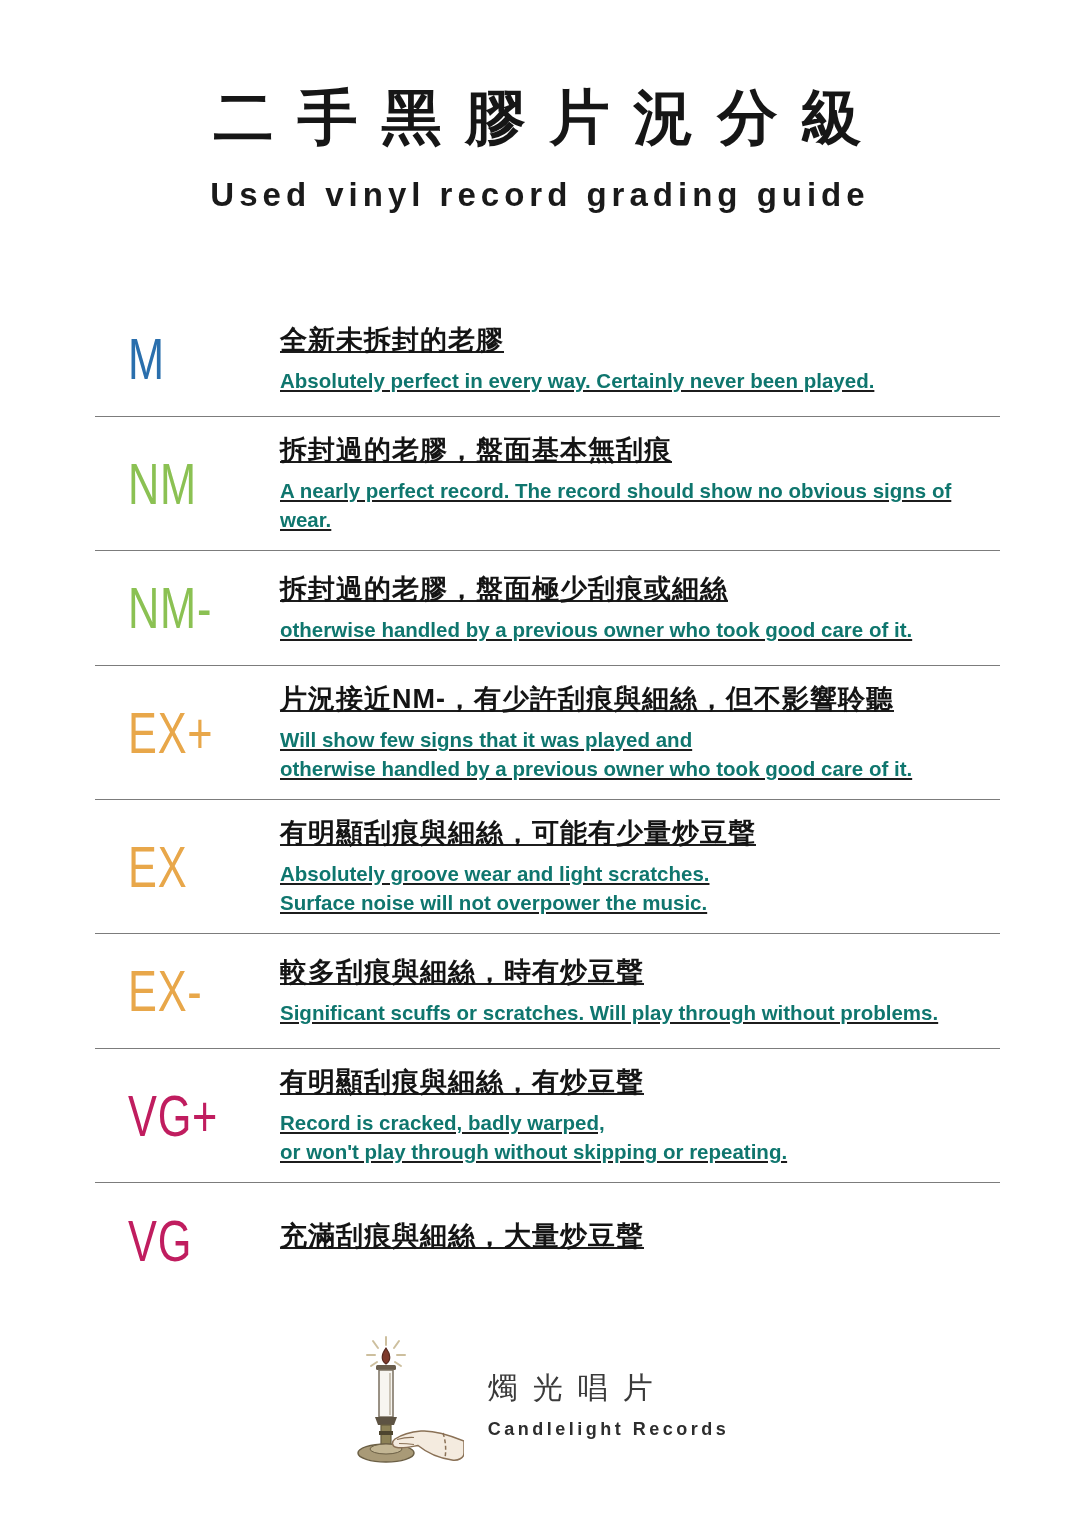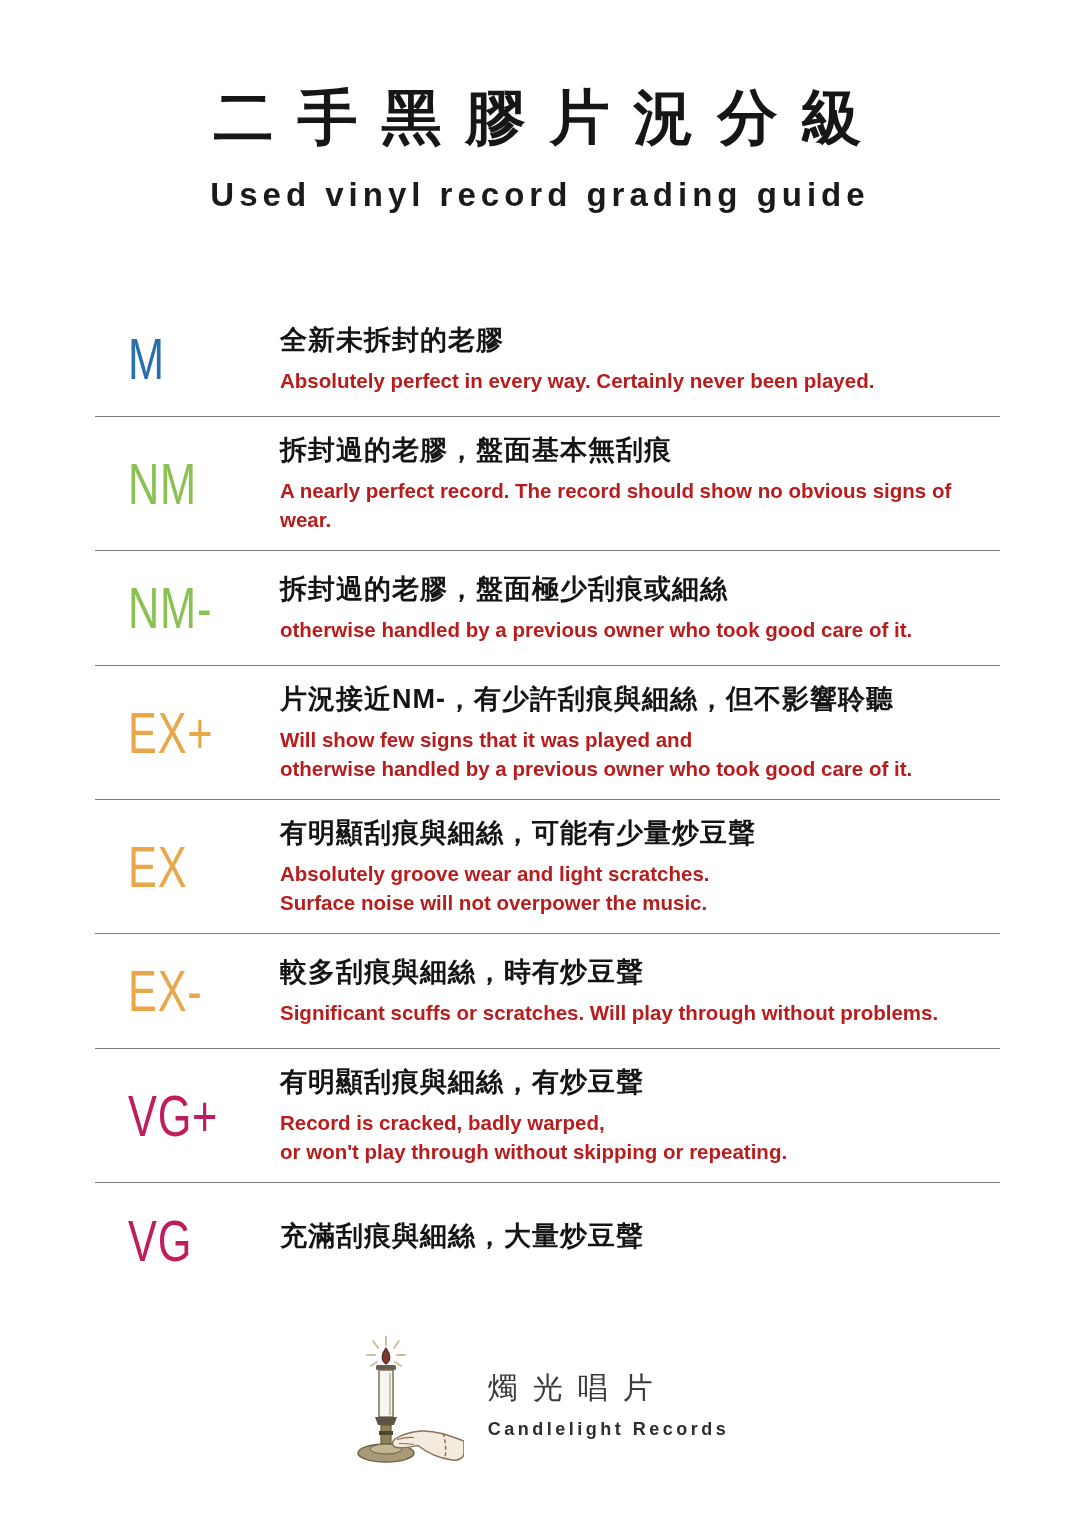--- a/index.html
+++ b/index.html
@@ -24,26 +24,26 @@
   
   .grades{width:905px;margin:88px 0 0 95px;}
   .row{display:flex;align-items:center;min-height:115px;padding:4px 0;box-sizing:border-box;}
   .row:not(:last-child){border-bottom:1.5px solid #7c7c7c;}
   .label-col{flex:0 0 185px;width:185px;padding-left:33px;box-sizing:border-box;}
   .grade-label{
     display:inline-block;font-size:57px;font-weight:400;line-height:60px;
     transform:scaleX(0.76);transform-origin:left center;letter-spacing:1px;
     white-space:nowrap;
   }
-  .text-col{flex:1;padding:10px 0 12px;}
+  .text-col{flex:1;padding:10px 0 12px;text-decoration:underline;}
   .zh{
     font-size:27px;font-weight:700;line-height:38px;
     margin-bottom:7px;letter-spacing:1px;color:#141414;
   }
-  .en{font-size:20.5px;font-weight:700;line-height:29px;color:#b91c1c;}
+  .en{font-size:20.5px;font-weight:700;line-height:29px;color:#0f766e;}
 
   
   footer{
     position:absolute;left:0;bottom:48px;width:1075px;
     display:flex;align-items:center;justify-content:center;gap:24px;
   }
   .logo{display:inline-block;width:118px;height:138px;}
   .brand{text-align:left;}
   .brand-zh{font-size:30px;letter-spacing:15px;color:#3a3a3a;font-weight:400;}
   .brand-en{margin-top:10px;font-size:18px;font-weight:700;letter-spacing:3.5px;color:#2d2d2d;}

